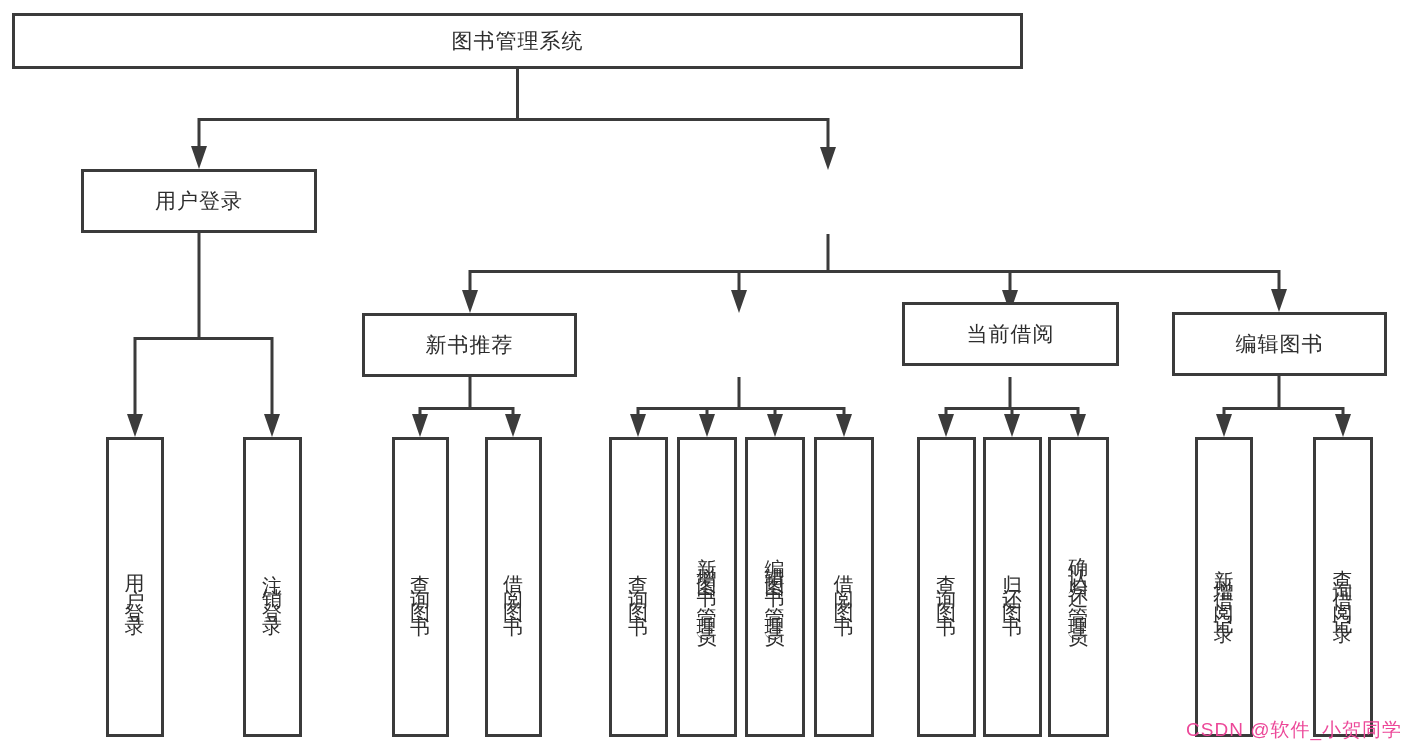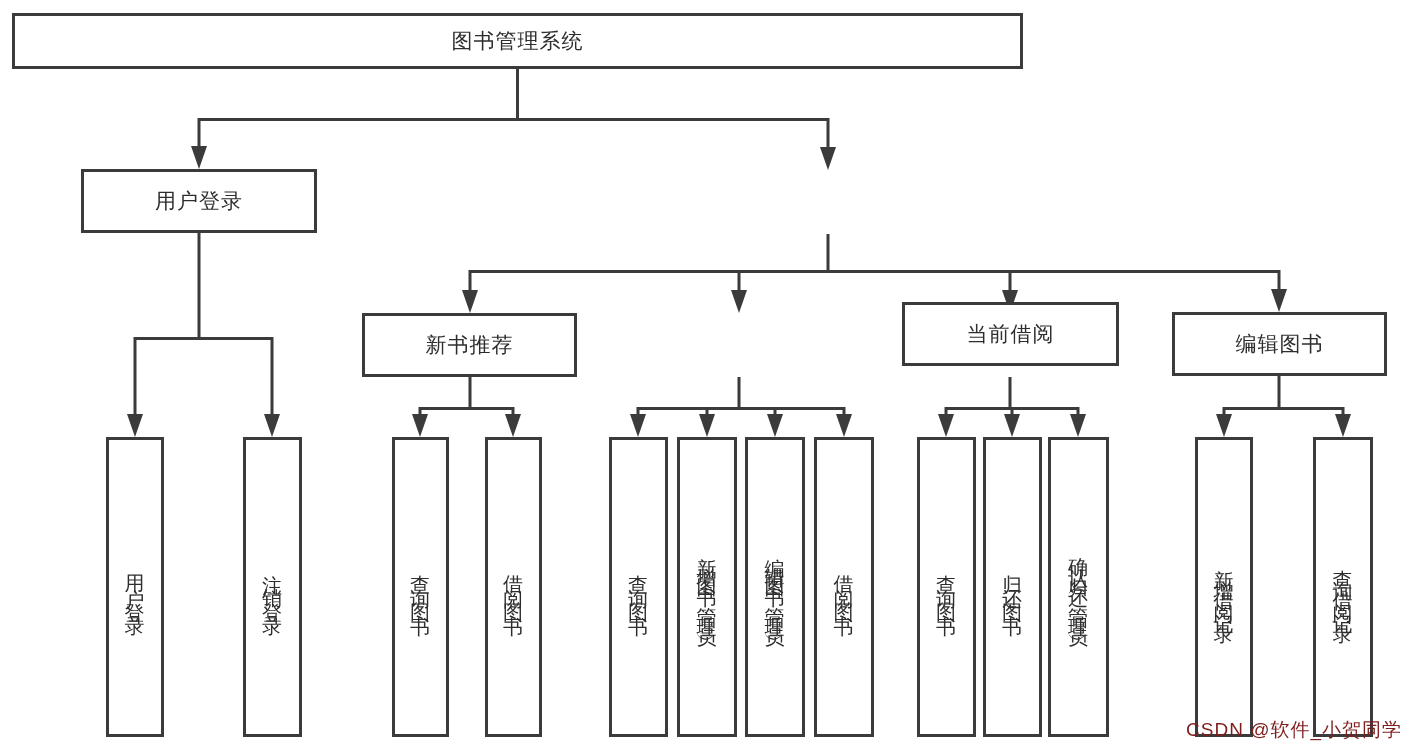--- a/index.html
+++ b/index.html
@@ -16,21 +16,21 @@
   .hnode{font-size:21px;letter-spacing:1px;white-space:nowrap;}
   .leaf{font-size:20px;}
   .leaf span{
     writing-mode:vertical-rl;text-orientation:mixed;
     letter-spacing:14px;line-height:1;display:block;
   }
   .leaf.s6 span{letter-spacing:11px;}
   .leaf.s9 span{letter-spacing:10px;}
   .watermark{
     position:absolute;right:3px;bottom:4px;z-index:3;
-    font-size:19px;color:#7f1d1d;letter-spacing:1px;white-space:nowrap;
+    font-size:19px;color:#ec4899;letter-spacing:1px;white-space:nowrap;
   }
 </style>
 </head>
 <body>
 
 <div class="canvas">
 
   <svg class="connectors" width="1405" height="747" viewBox="0 0 1405 747">
     <g stroke="#3b3b3b" stroke-width="3" fill="none">
 

